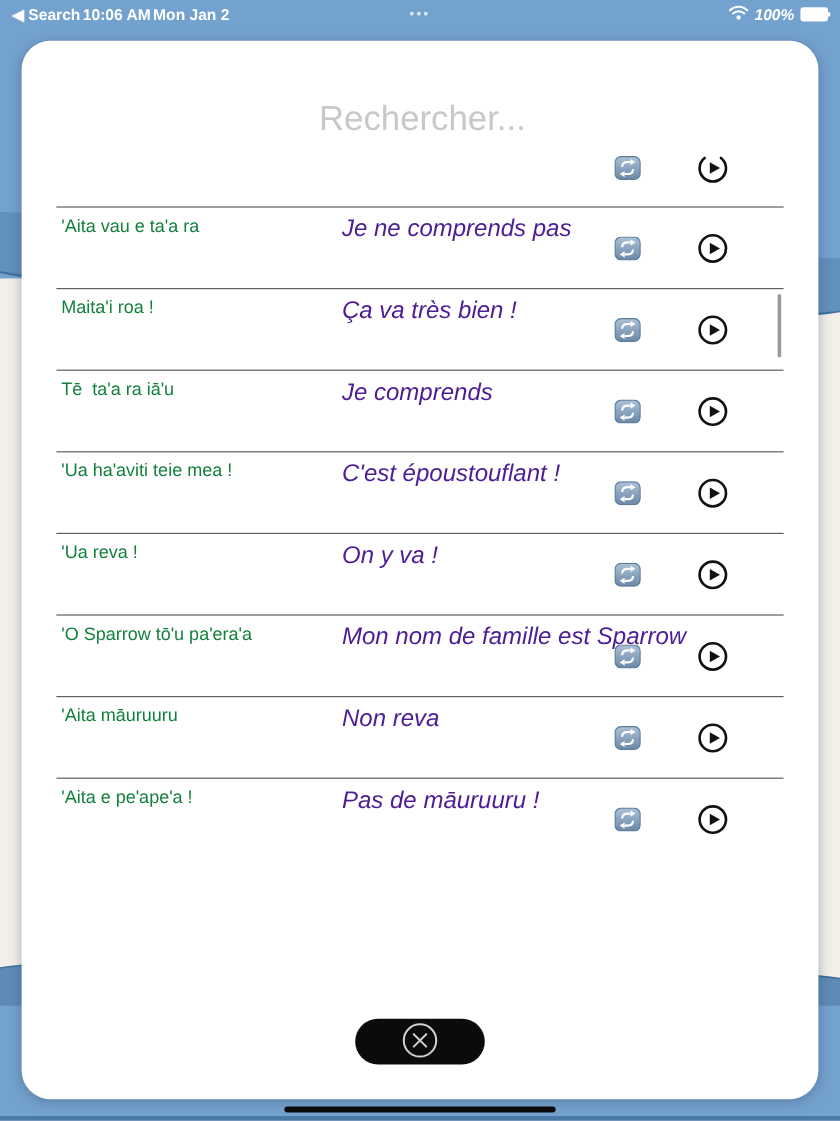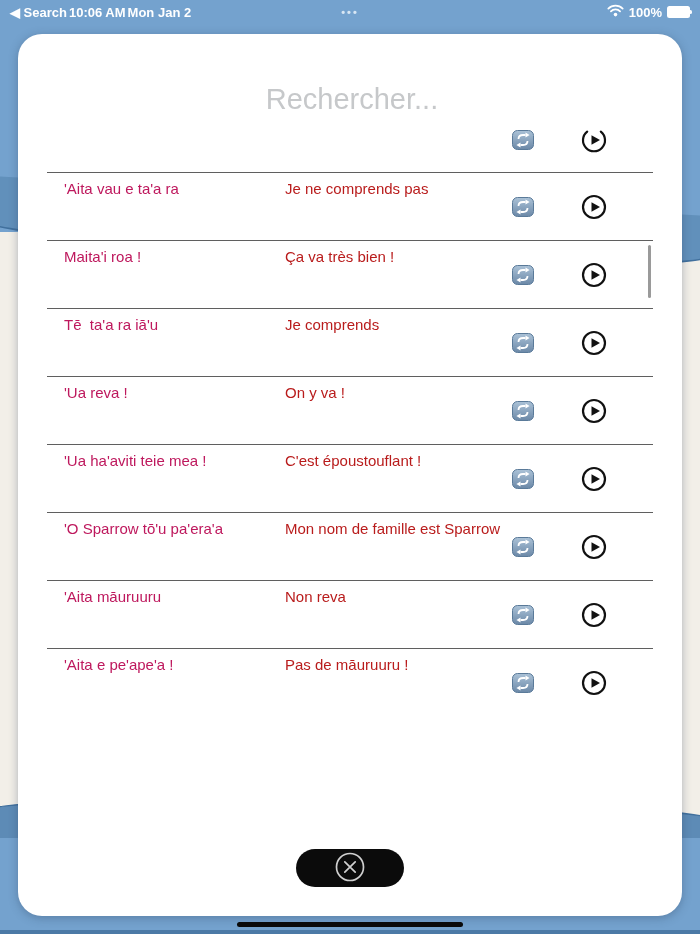--- a/index.html
+++ b/index.html
@@ -17,40 +17,40 @@
     border-radius:40% 30% 0 0/20px 14px 0 0;}
   .bg-bottom{position:absolute;top:838px;left:0;width:100%;height:96px;background:#74a2ce;}
   .bg-bottom-edge{position:absolute;bottom:0;left:0;width:100%;height:4px;background:#4c7aa6;}
 
   
   .status-bar{position:absolute;top:0;left:0;width:100%;height:24px;color:#fff;
     font-size:13px;font-weight:600;display:flex;align-items:center;z-index:5;}
   .sb-left{display:flex;gap:2px;margin-left:10px;align-items:center;}
   .sb-center{position:absolute;left:50%;transform:translateX(-50%);
     color:rgba(235,243,250,.85);font-size:11px;letter-spacing:2px;}
-  .sb-right{margin-left:auto;margin-right:10px;display:flex;align-items:center;gap:5px;}
+  .sb-right{margin-left:auto;margin-right:10px;display:flex;align-items:center;gap:5px;font-style:italic;}
   .battery{width:21px;height:10px;border:1px solid rgba(255,255,255,.95);
     border-radius:2.5px;background:#fff;position:relative;}
   .battery::after{content:"";position:absolute;right:-3px;top:2.5px;width:2px;height:4px;
     background:rgba(255,255,255,.95);border-radius:0 1.5px 1.5px 0;}
 
   
   .card{position:absolute;left:18px;top:34px;width:664px;height:882px;background:#fff;
     border-radius:24px;box-shadow:0 2px 10px rgba(40,60,90,.35);z-index:3;overflow:hidden;}
 
   .search-input{position:absolute;top:44px;left:60px;width:544px;height:40px;border:none;
     outline:none;background:transparent;text-align:center;font-size:29px;color:#ef4444;
     font-family:"Liberation Sans", sans-serif;}
   .search-input::placeholder{color:#c6c8ca;opacity:1;}
 
   .phrase-list{position:absolute;top:72px;left:29px;width:606px;}
   .row{position:relative;height:67px;border-top:1px solid #5f5f5f;}
   .row.partial{height:66px;border-top:none;}
-  .src{position:absolute;left:17px;top:7px;font-size:15px;color:#be185d;white-space:pre-wrap;text-align:right;}
-  .tgt{position:absolute;left:238px;top:7px;font-size:15px;color:#b91c1c;white-space:pre-wrap;}
+  .src{position:absolute;left:4px;top:7px;font-size:15px;color:#15803d;white-space:pre-wrap;text-align:right;}
+  .tgt{position:absolute;left:238px;top:7px;font-size:20px;color:#4c1d95;white-space:pre-wrap;font-style:italic;}
   .repeat-btn{position:absolute;left:465px;top:24px;width:22px;height:20px;cursor:pointer;
     border:none;padding:0;background:transparent;}
   .play-btn{position:absolute;left:534px;top:21px;width:26px;height:26px;cursor:pointer;
     border:none;padding:0;background:transparent;}
 
   .scrollbar{position:absolute;top:211px;right:31px;width:3px;height:53px;
     background:#9a9a9a;border-radius:2px;}
 
   .close-button{position:absolute;left:278px;top:815px;width:108px;height:38px;
     background:#0b0b0b;border:none;border-radius:19px;display:flex;align-items:center;
@@ -190,41 +190,41 @@
     <button class="play-btn">
       <span>
         <svg width="26" height="26" viewBox="0 0 26 26">
                 <use href="#play-glyph"></use>
               </svg>
       </span>
     </button>
   </div>
 
   <div class="row">
+    <span class="src">'Ua ha'aviti teie mea !</span>
+    <span class="tgt">C'est époustouflant !</span>
+    <button class="repeat-btn">
+      <span>
+        <svg width="22" height="20" viewBox="0 0 22 20">
+                <use href="#rpt-glyph"></use>
+              </svg>
+      </span>
+    </button>
+    <button class="play-btn">
+      <span>
+        <svg width="26" height="26" viewBox="0 0 26 26">
+                <use href="#play-glyph"></use>
+              </svg>
+      </span>
+    </button>
+  </div>
+
+  <div class="row">
     <span class="src">'Ua reva !</span>
     <span class="tgt">On y va !</span>
-    <button class="repeat-btn">
-      <span>
-        <svg width="22" height="20" viewBox="0 0 22 20">
-                <use href="#rpt-glyph"></use>
-              </svg>
-      </span>
-    </button>
-    <button class="play-btn">
-      <span>
-        <svg width="26" height="26" viewBox="0 0 26 26">
-                <use href="#play-glyph"></use>
-              </svg>
-      </span>
-    </button>
-  </div>
-
-  <div class="row">
-    <span class="src">'Ua ha'aviti teie mea !</span>
-    <span class="tgt">C'est époustouflant !</span>
     <button class="repeat-btn">
       <span>
         <svg width="22" height="20" viewBox="0 0 22 20">
                 <use href="#rpt-glyph"></use>
               </svg>
       </span>
     </button>
     <button class="play-btn">
       <span>
         <svg width="26" height="26" viewBox="0 0 26 26">

